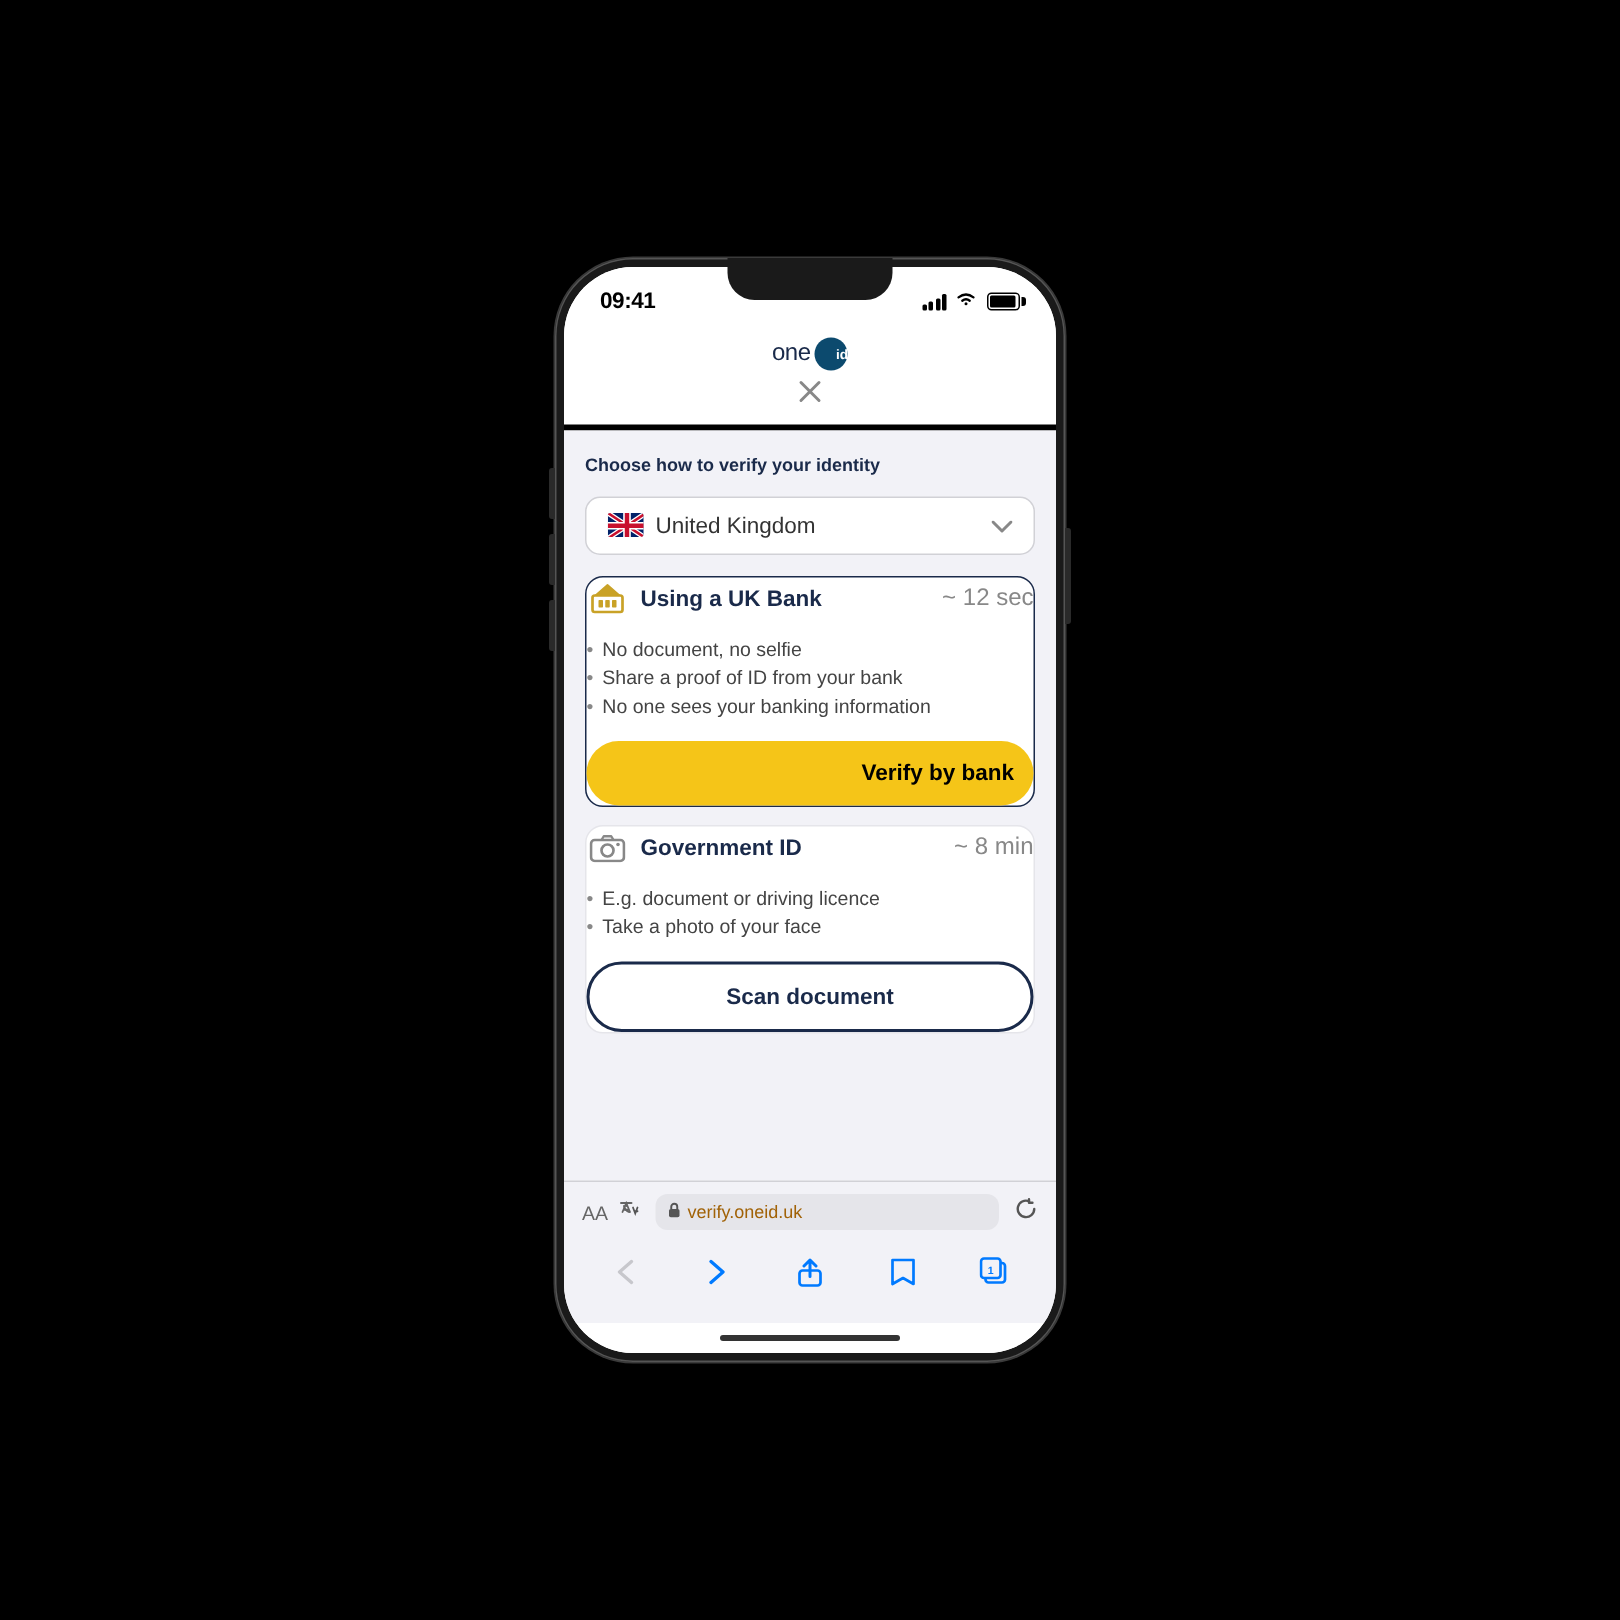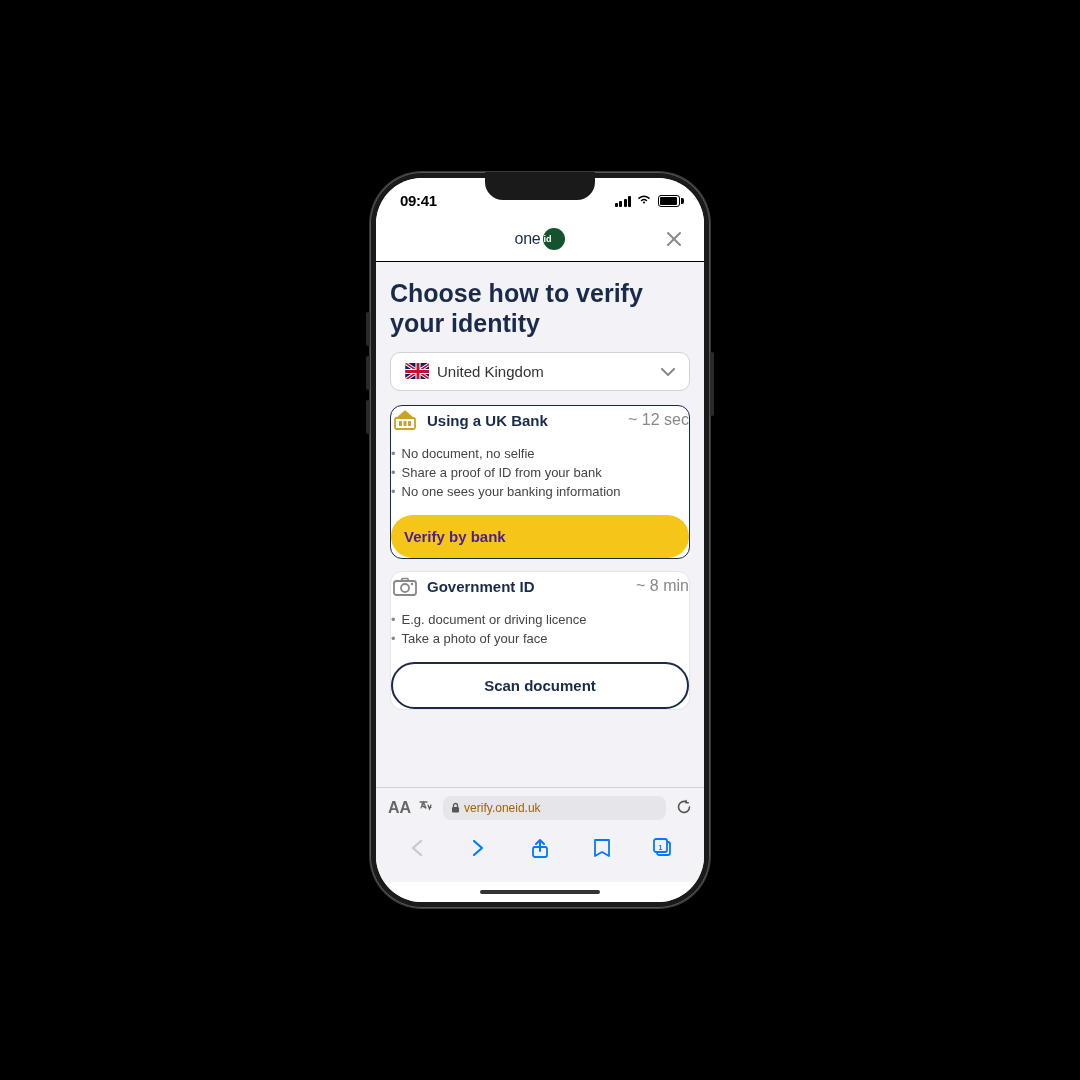--- a/index.html
+++ b/index.html
@@ -155,44 +155,45 @@
 
     .browser-content::-webkit-scrollbar { display: none; }
 
     
     .app-header {
       background: #fff;
       padding: 12px 16px 8px;
       display: flex;
       align-items: center;
       justify-content: space-between;
-      border-bottom: 1px solid #000000;
+      border-bottom: 4px solid #000000;
+      flex-direction: column;
     }
 
     .logo-container {
       display: flex;
       align-items: center;
       gap: 2px;
     }
 
     .logo-text {
       font-size: 16px;
       color: #1a2a4a;
       font-weight: 400;
       letter-spacing: -0.3px;
     }
 
     .logo-id-badge {
       width: 22px;
       height: 22px;
-      background: #14532d;
+      background: #0c4a6e;
       border-radius: 50%;
       display: flex;
       align-items: center;
-      justify-content: flex-start;
+      justify-content: flex-end;
       margin-left: 1px;
     }
 
     .logo-id-text {
       color: #fff;
       font-size: 9px;
       font-weight: 700;
     }
 
     .close-btn {
@@ -205,21 +206,21 @@
       font-size: 18px;
       cursor: pointer;
     }
 
     
     .main-content {
       padding: 16px 14px;
     }
 
     .page-title {
-      font-size: 25px;
+      font-size: 12px;
       font-weight: 700;
       color: #1a2a4a;
       margin-bottom: 14px;
       line-height: 1.2;
     }
 
     
     .country-selector {
       background: #fff;
       border: 1.5px solid #d1d1d6;
@@ -321,23 +322,23 @@
     }
 
     .btn-primary {
       width: 100%;
       padding: 13px;
       background: #f5c518;
       border: none;
       border-radius: 50px;
       font-size: 15px;
       font-weight: 700;
-      color: #4c1d95;
+      color: #000000;
       cursor: pointer;
-      text-align: left;
+      text-align: right;
     }
 
     .btn-outline {
       width: 100%;
       padding: 13px;
       background: #fff;
       border: 2px solid #1a2a4a;
       border-radius: 50px;
       font-size: 15px;
       font-weight: 600;
@@ -354,23 +355,23 @@
     }
 
     .url-bar-row {
       display: flex;
       align-items: center;
       padding: 8px 12px 4px;
       gap: 8px;
     }
 
     .url-text-size {
-      font-size: 16px;
+      font-size: 13px;
       color: #666;
-      font-weight: 700;
+      font-weight: 400;
     }
 
     .url-translate-icon {
       font-size: 14px;
       color: #666;
     }
 
     .url-bar {
       flex: 1;
       background: #e5e5ea;

